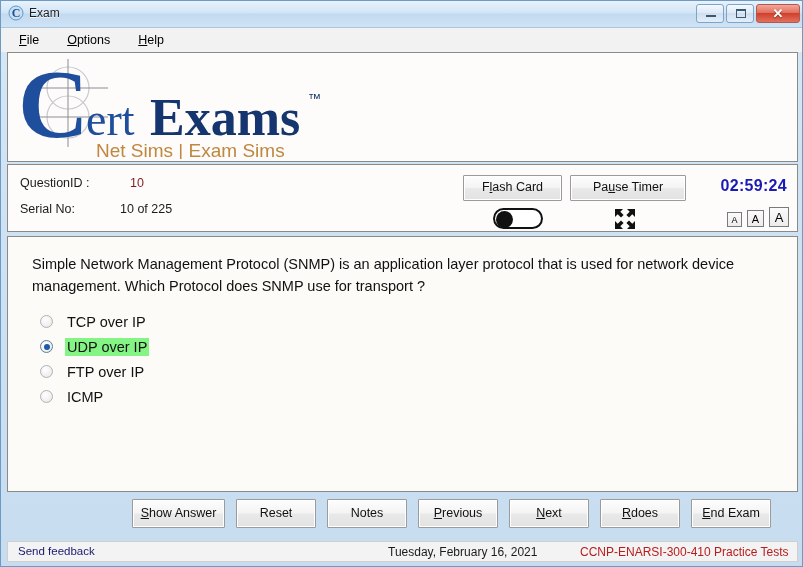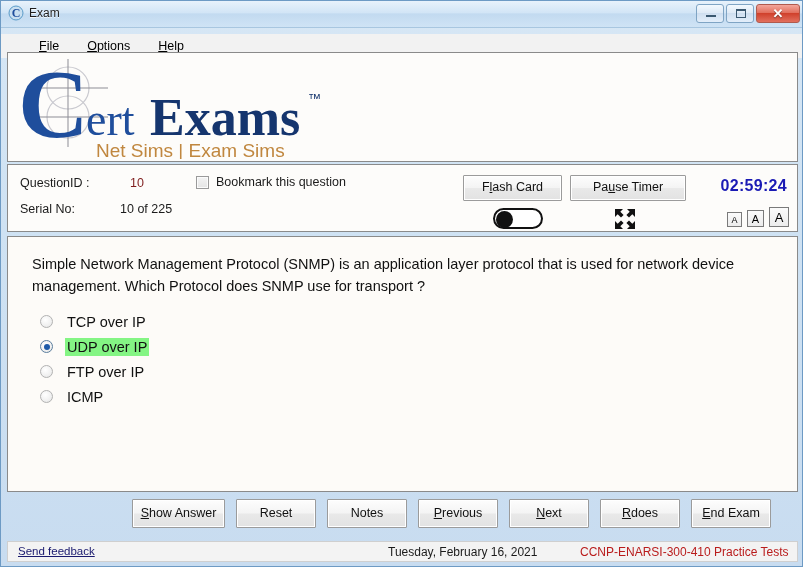--- a/index.html
+++ b/index.html
@@ -93,27 +93,27 @@
     font-size: 13px;
     font-weight: bold;
     line-height: 17px;
     text-align: center;
     text-shadow: 0 1px 1px rgba(0,0,0,0.45);
   }
 
   
   .menubar {
     position: absolute;
-    left: 0; top: 33px;
+    left: 0; top: 27px;
     width: 803px;
     height: 24px;
     background: #f2f2f2;
     display: flex;
     align-items: center;
-    padding-left: 36px;
+    padding-left: 16px;
     box-sizing: border-box;
   }
   .menu-item {
     font-size: 12.5px;
     color: #000;
     padding: 3px 12px 3px 2px;
     margin-right: 14px;
     cursor: default;
   }
   .menu-item u { text-decoration: underline; }
@@ -340,21 +340,20 @@
     width: 791px;
     height: 21px;
     background: #f3f3f3;
     border: 1px solid #cfcfcf;
     box-sizing: border-box;
   }
   .send-feedback {
     position: absolute; left: 10px; top: 3px;
     font-size: 11.5px;
     color: #1a1a6e;
-    text-decoration: underline;
     cursor: pointer;
     text-align: center;
   }
   .status-date {
     position: absolute; left: 380px; top: 3px;
     font-size: 12px;
     color: #1b1b1b;
   }
   .status-exam {
     position: absolute; left: 572px; top: 3px;
@@ -426,24 +425,20 @@
         </svg>
       </div>
     </div>
 
     <div class="panel info-panel">
       <span class="qid-label">QuestionID :</span>
       <span class="qid-value">10</span>
       <span class="serial-label">Serial No:</span>
       <span class="serial-value">10 of 225</span>
 
-      <div class="bookmark-row">
-        <span class="checkbox"></span>
-        <span class="bookmark-label">Bookmark this question</span>
-      </div>
 
       <div class="btn flash-card-btn">
         <span>F</span><u>l</u><span>ash Card</span>
       </div>
 
       <div class="btn pause-timer-btn">
         <span>Pa</span><u>u</u><span>se Timer</span>
       </div>
 
       <span class="timer">02:59:24</span>

